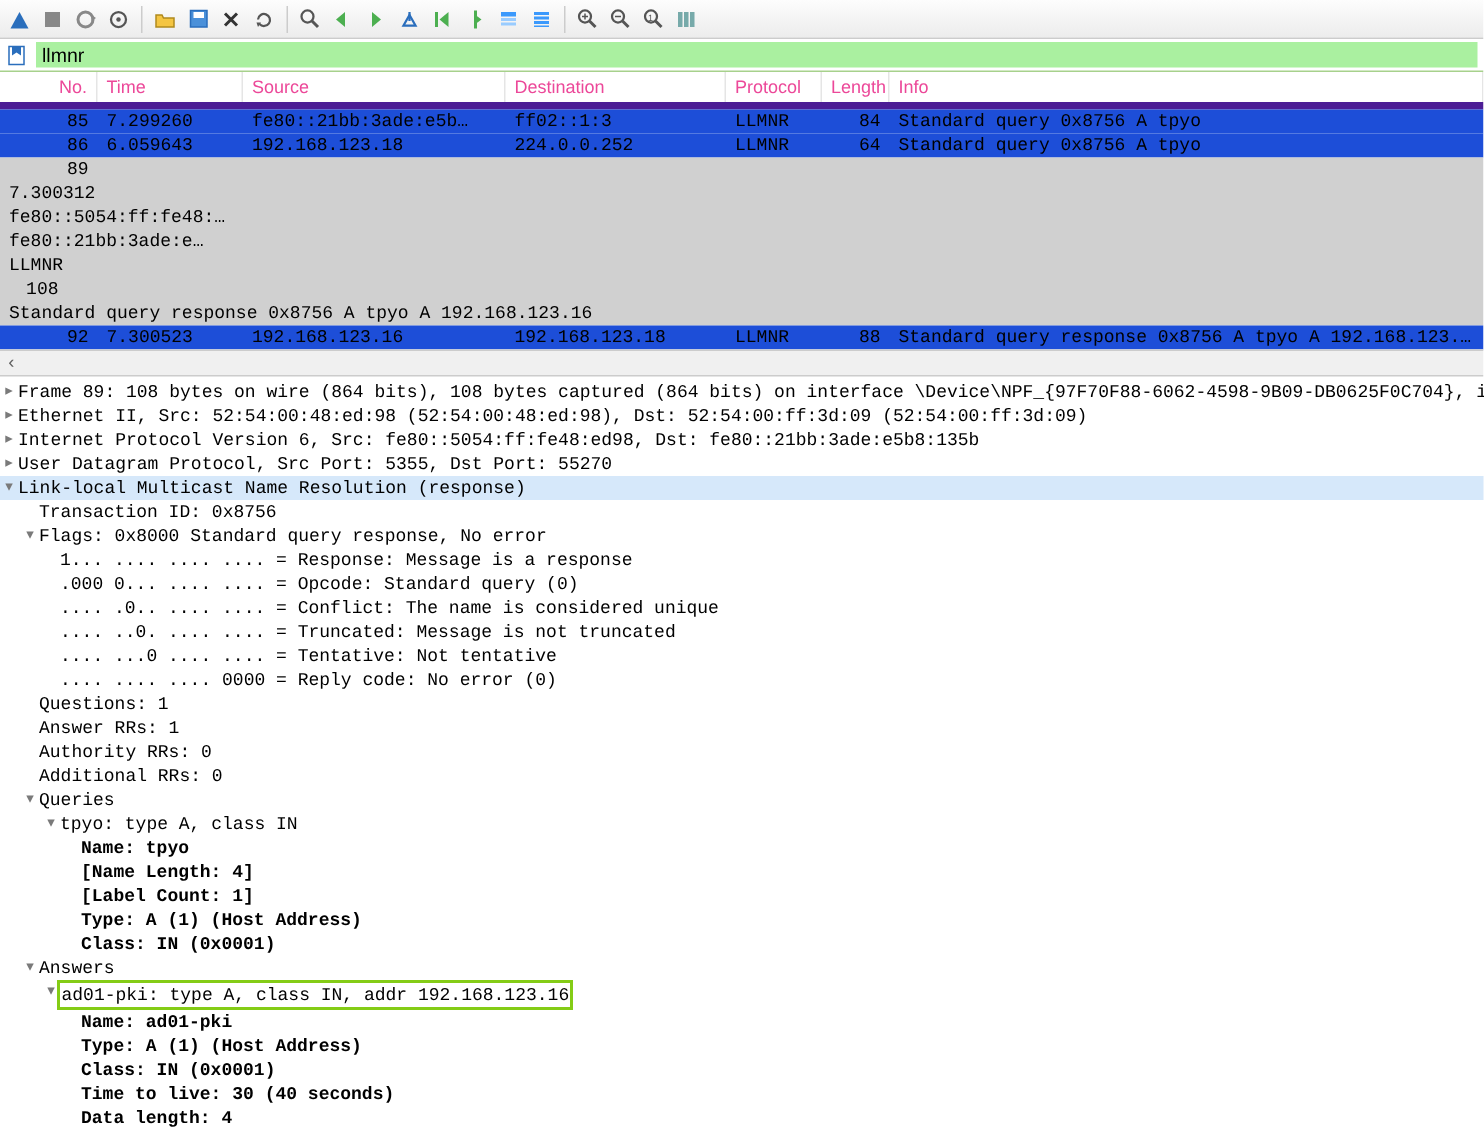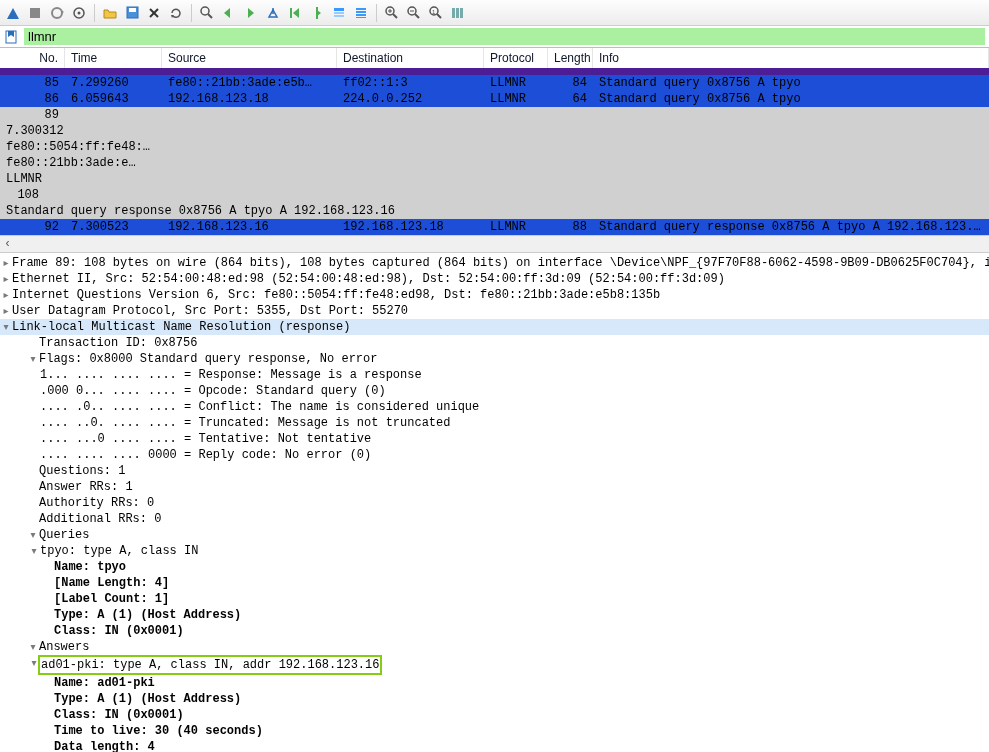--- a/index.html
+++ b/index.html
@@ -49,24 +49,24 @@
     outline:none;
   }
   .packet-list {
     border-bottom:1px solid #ccc;
     font-family:"Consolas","Courier New",monospace;
     font-size:12px;
   }
   .pl-header {
     display:flex;
     background:#fff;
-    border-bottom:7px solid #4c1d95;
+    border-bottom:5px solid #4c1d95;
     font-family:"Segoe UI",Arial,sans-serif;
     font-size:12px;
-    color:#0f172a;
+    color:#ec4899;
   }
   .pl-header div {
     padding:3px 6px;
     border-right:1px solid #e5e5e5;
   }
   .pl-row { display:flex; padding:0; line-height:16px;}
   .pl-row div { padding:0 6px; white-space:nowrap; overflow:hidden; text-overflow:ellipsis;}
   .c-no{width:65px; text-align:right;}
   .c-time{width:97px;}
   .c-src{width:175px;}
@@ -103,21 +103,21 @@
     line-height:16px;
   }
   .tree-toggle.blank{cursor:default;}
   .sel-line{background:#d6e8fa;}
   .red-box{
     border:2px solid #84cc16;
     display:inline-block;
     padding:0 1px;
     margin-left:-2px;
   }
-  .indent-1{padding-left:27px;}
+  .indent-1{padding-left:14px;}
   .indent-2{padding-left:28px;}
   .indent-3{padding-left:42px;font-weight:bold;}
 </style>
 </head>
 <body>
 
 <div class="toolbar">
   <span class="tb-btn">
       <svg width="14" height="14">
         <polygon points="1,13 13,13 7,2" fill="#2a6ebc"></polygon>
@@ -307,21 +307,21 @@
       </div>
     </div>
   <div class="scroll-stub">
       <span>‹</span>
     </div>
 </div>
 
 <div class="details-pane">
   <div class="tree-row"><span class="tree-toggle">▸</span><span>Frame 89: 108 bytes on wire (864 bits), 108 bytes captured (864 bits) on interface \Device\NPF_{97F70F88-6062-4598-9B09-DB0625F0C704}, id</span></div>
   <div class="tree-row"><span class="tree-toggle">▸</span><span>Ethernet II, Src: 52:54:00:48:ed:98 (52:54:00:48:ed:98), Dst: 52:54:00:ff:3d:09 (52:54:00:ff:3d:09)</span></div>
-  <div class="tree-row"><span class="tree-toggle">▸</span><span>Internet Questions Version 6, Src: fe80::5054:ff:fe48:ed98, Dst: fe80::21bb:3ade:e5b8:135b</span></div>
+  <div class="tree-row"><span class="tree-toggle">▸</span><span>Internet Protocol Version 6, Src: fe80::5054:ff:fe48:ed98, Dst: fe80::21bb:3ade:e5b8:135b</span></div>
   <div class="tree-row"><span class="tree-toggle">▸</span><span>User Datagram Protocol, Src Port: 5355, Dst Port: 55270</span></div>
   <div class="tree-row sel-line"><span class="tree-toggle">▾</span><span style="flex:1">Link-local Multicast Name Resolution (response)</span></div>
 
   <div class="tree-row indent-1"><span class="tree-toggle blank"> </span><span>Transaction ID: 0x8756</span></div>
   <div class="tree-row indent-1"><span class="tree-toggle">▾</span><span>Flags: 0x8000 Standard query response, No error</span></div>
   <div class="tree-row indent-2"><span class="tree-toggle blank"> </span><span>1... .... .... .... = Response: Message is a response</span></div>
   <div class="tree-row indent-2"><span class="tree-toggle blank"> </span><span>.000 0... .... .... = Opcode: Standard query (0)</span></div>
   <div class="tree-row indent-2"><span class="tree-toggle blank"> </span><span>.... .0.. .... .... = Conflict: The name is considered unique</span></div>
   <div class="tree-row indent-2"><span class="tree-toggle blank"> </span><span>.... ..0. .... .... = Truncated: Message is not truncated</span></div>
   <div class="tree-row indent-2"><span class="tree-toggle blank"> </span><span>.... ...0 .... .... = Tentative: Not tentative</span></div>

